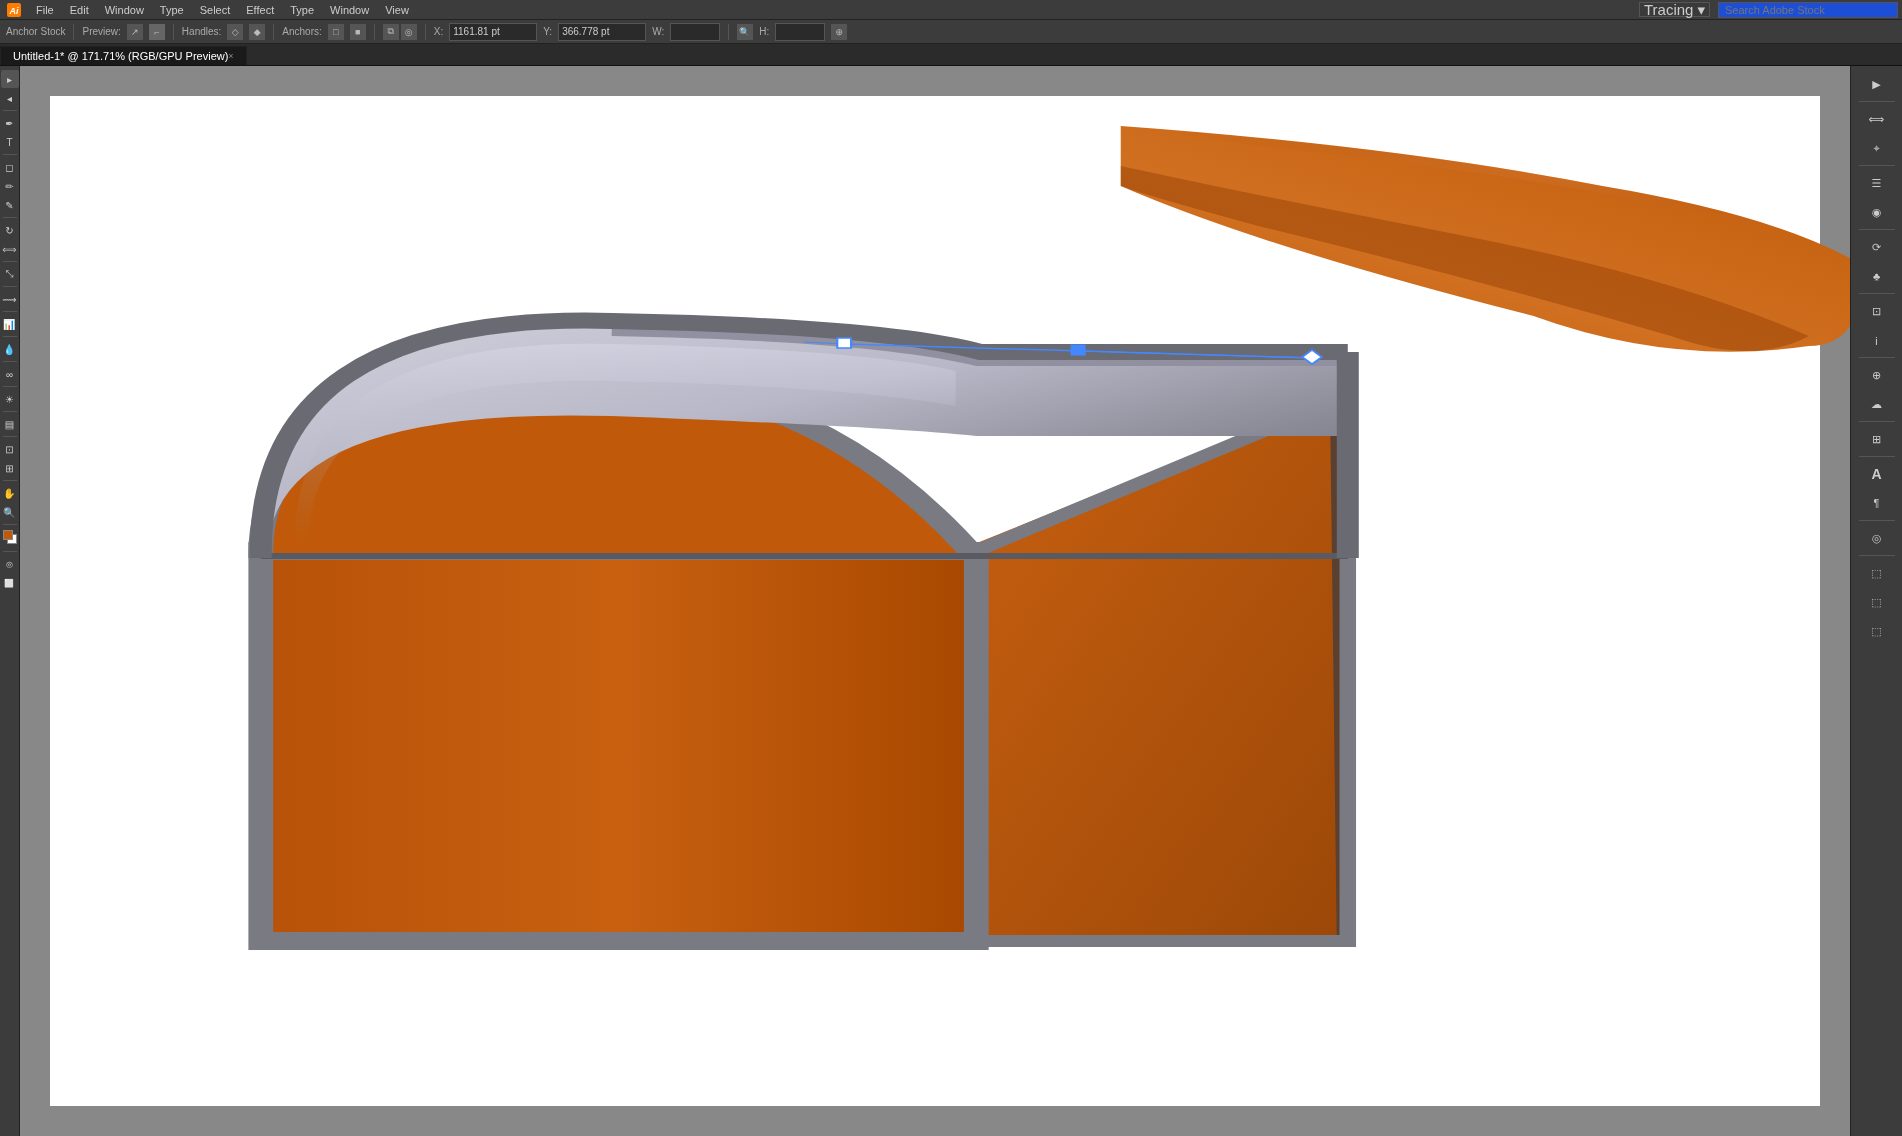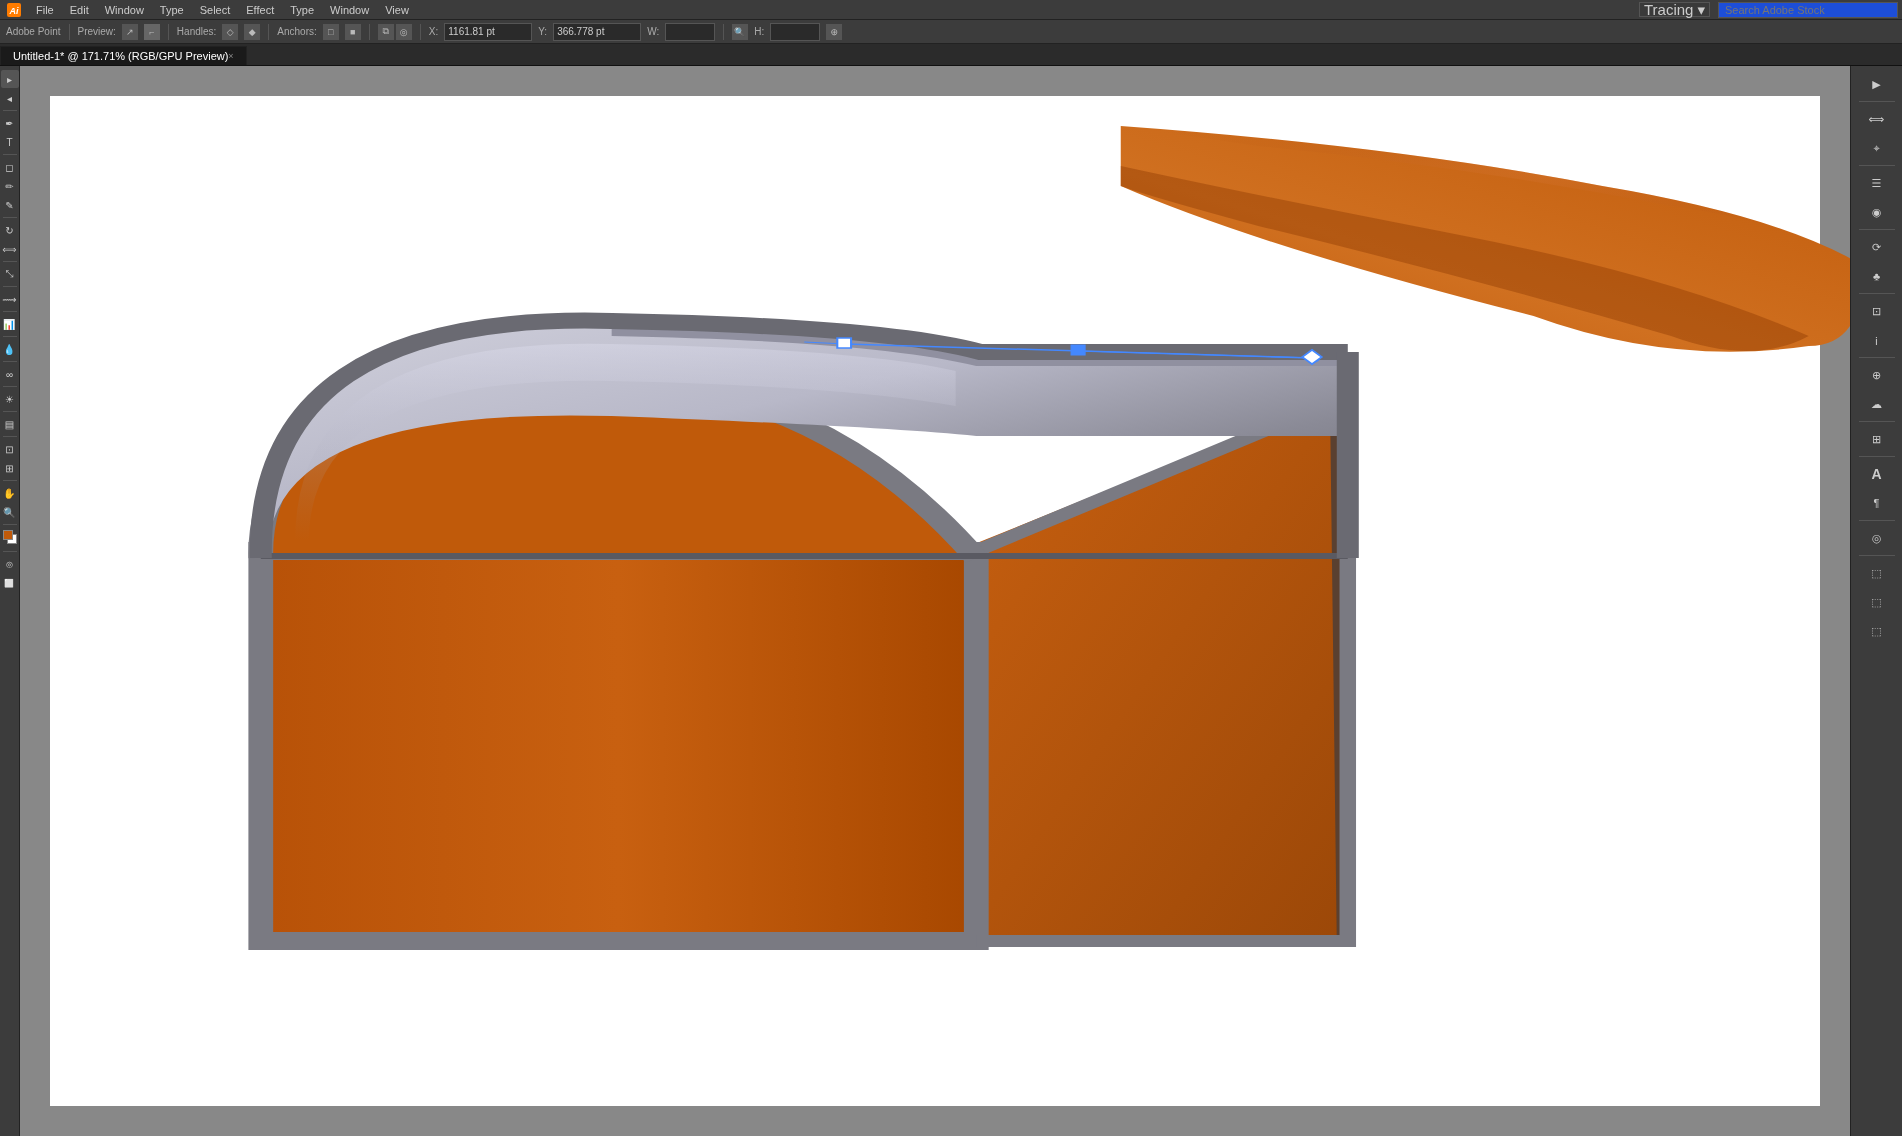--- a/index.html
+++ b/index.html
@@ -117,21 +117,21 @@
   <div id="menubar-right">
     <div class="tracing-dropdown">
       <span>Tracing</span>
       <span>▾</span>
     </div>
     <input class="search-box" type="text" placeholder="Search Adobe Stock" style="">
   </div>
 </div>
 
 <div id="optionsbar">
-  <span class="opt-label">Adobe Point</span>
+  <span class="opt-label">Anchor Stock</span>
   <div class="opt-sep"></div>
   <span class="opt-label">Preview:</span>
   <div class="opt-icon">↗</div>
   <div class="opt-icon" style="background:#666;">⌐</div>
   <div class="opt-sep"></div>
   <span class="opt-label">Handles:</span>
   <div class="opt-icon">◇</div>
   <div class="opt-icon">◆</div>
   <div class="opt-sep"></div>
   <span class="opt-label">Anchors:</span>

